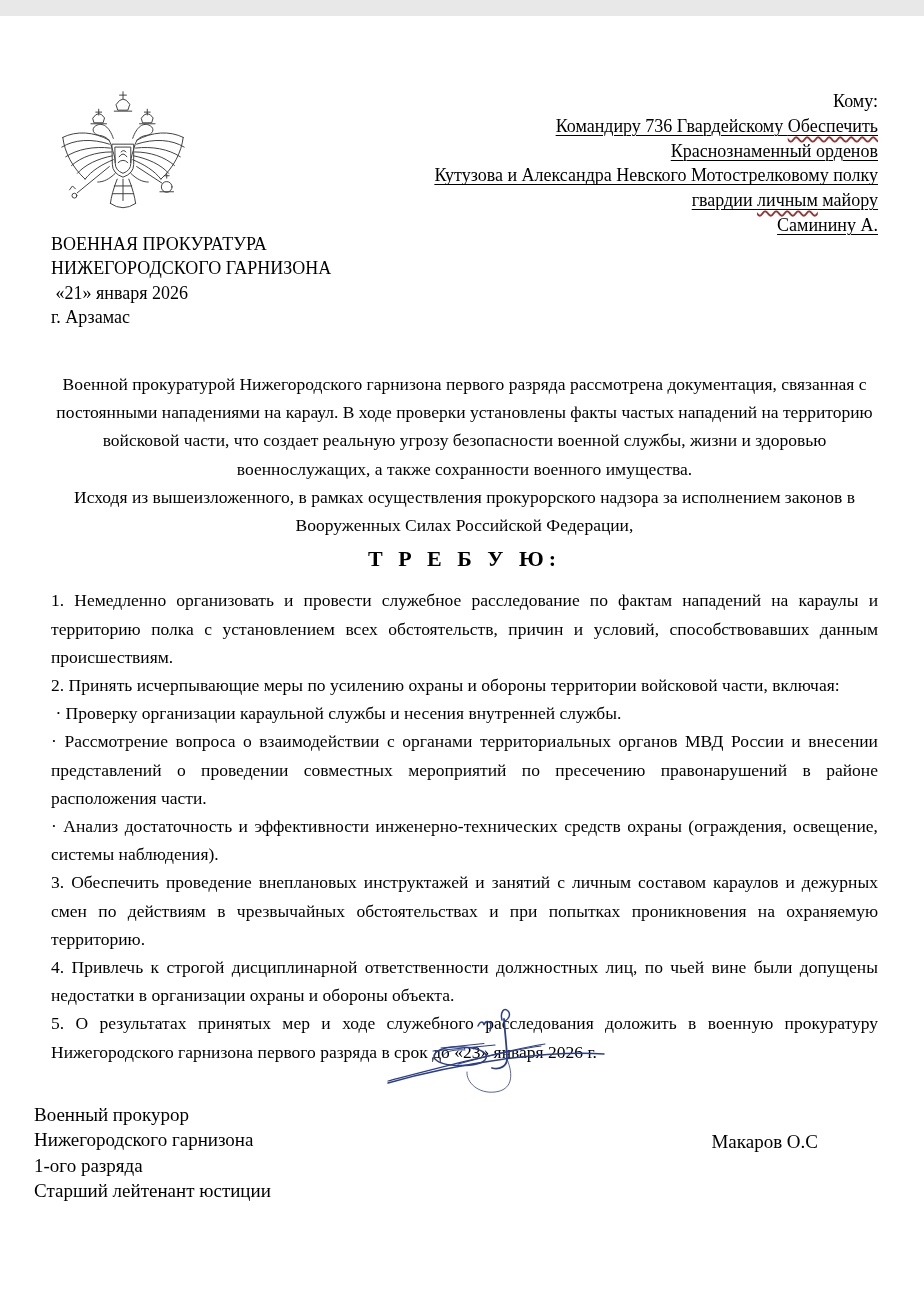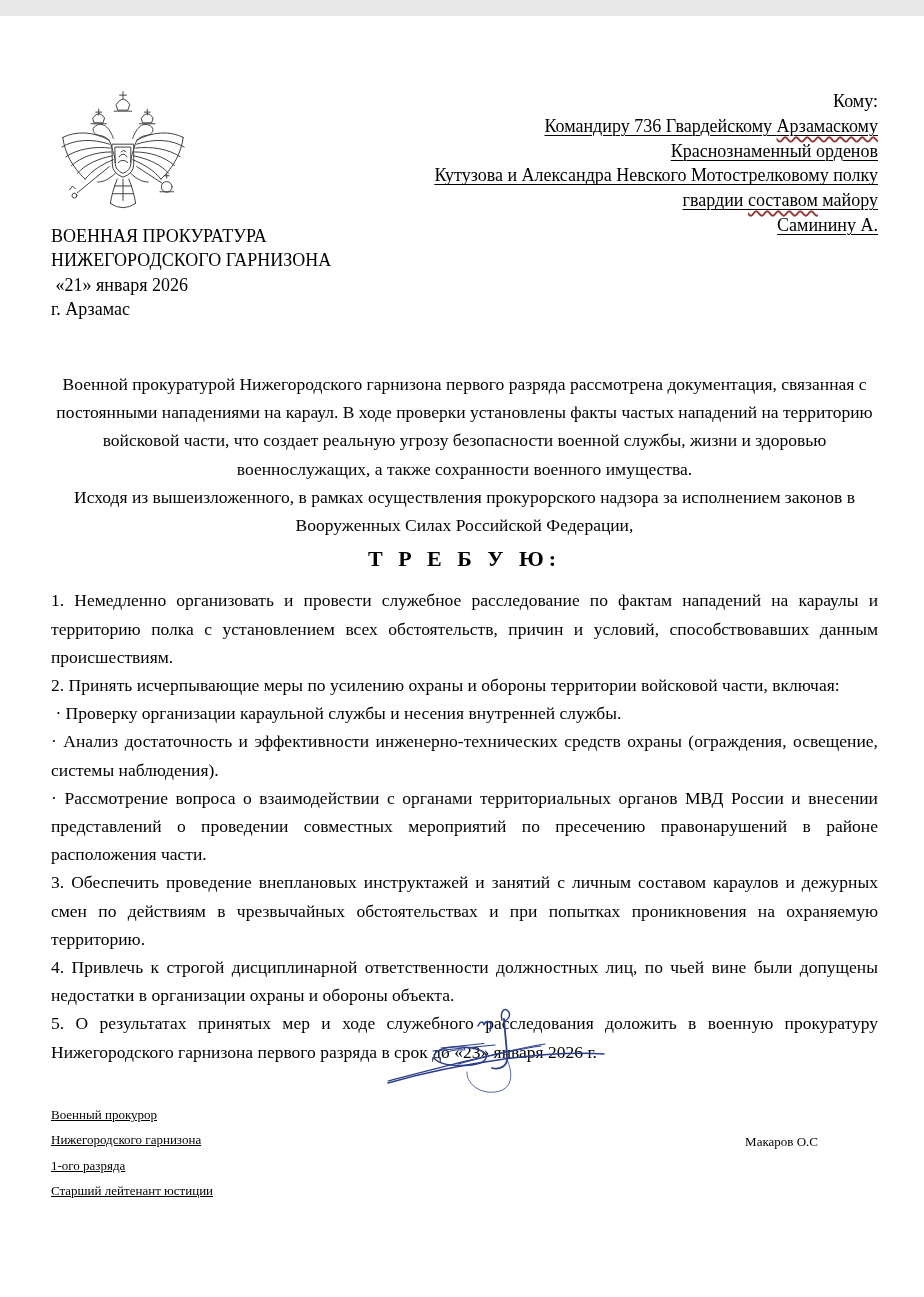--- a/index.html
+++ b/index.html
@@ -23,21 +23,21 @@
   }
   .addr-line { text-decoration:underline; text-decoration-thickness:1px; text-underline-offset:3px; }
   .to-label { text-decoration:none; }
   .misspell {
     text-decoration:underline wavy #943634 1.8px;
     text-underline-offset:4px;
   }
 
   
   .sender {
-    position:absolute; top:208px; left:51px;
+    position:absolute; top:216px; left:51px;
     font-size:18px; line-height:24.4px;
   }
 
   
   .body-text {
     position:absolute; top:354px; left:51px; width:827px;
     font-size:17.5px; line-height:28.2px;
   }
   .body-text p { margin:0; }
   .para { text-align:center; }
@@ -45,22 +45,22 @@
   .demand {
     text-align:center; font-weight:bold; font-size:22px;
     letter-spacing:5px; margin:6px 0 13px 0 !important;
   }
 
   
   .signature { position:absolute; left:383px; top:986px; width:232px; height:98px; }
 
   
   .signoff {
-    position:absolute; left:51px; top:1086px; right:46px;
-    font-size:13px; line-height:25.4px;text-decoration:underline;
+    position:absolute; left:34px; top:1086px; right:46px;
+    font-size:19px; line-height:25.4px;
   }
   .signoff-name { position:absolute; right:60px; top:27px; }
 </style>
 </head>
 <body>
 
 <div class="page">
 
   <div class="emblem">
     <svg viewBox="0 0 140 140" fill="none" stroke="#3c3c3c" stroke-width="1" stroke-linecap="round">
@@ -112,43 +112,43 @@
       <path d="M15,111 l3,-4 l3,3"></path>
 
       <path d="M84,87 L110,104"></path>
       <circle cx="115" cy="108" r="5.5"></circle>
       <path d="M115,99 v-5 M112.5,96.5 h5 M108,113 h14"></path>
     </svg>
   </div>
 
   <div class="addressee">
     <div class="to-label">Кому:</div>
-    <div class="addr-line"><span>Командиру 736 Гвардейскому </span><span class="misspell">Арзамаскому</span></div>
+    <div class="addr-line"><span>Командиру 736 Гвардейскому </span><span class="misspell">Обеспечить</span></div>
     <div class="addr-line">Краснознаменный орденов</div>
     <div class="addr-line">Кутузова и Александра Невского Мотострелковому полку</div>
-    <div class="addr-line"><span>гвардии </span><span class="misspell">составом</span><span> майору</span></div>
+    <div class="addr-line"><span>гвардии </span><span class="misspell">личным</span><span> майору</span></div>
     <div class="addr-line">Саминину А.</div>
   </div>
 
   <div class="sender">
     <div>ВОЕННАЯ ПРОКУРАТУРА</div>
     <div>НИЖЕГОРОДСКОГО ГАРНИЗОНА</div>
     <div>&nbsp;«21» января 2026</div>
     <div>г. Арзамас</div>
   </div>
 
   <div class="body-text">
     <p class="para">Военной прокуратурой Нижегородского гарнизона первого разряда рассмотрена документация, связанная с постоянными нападениями на караул. В ходе проверки установлены факты частых нападений на территорию войсковой части, что создает реальную угрозу безопасности военной службы, жизни и здоровью военнослужащих, а также сохранности военного имущества.</p>
     <p class="para">Исходя из вышеизложенного, в рамках осуществления прокурорского надзора за исполнением законов в Вооруженных Силах Российской Федерации,</p>
     <p class="demand">Т Р Е Б У Ю:</p>
     <p class="item">1. Немедленно организовать и провести служебное расследование по фактам нападений на караулы и территорию полка с установлением всех обстоятельств, причин и условий, способствовавших данным происшествиям.</p>
     <p class="item">2. Принять исчерпывающие меры по усилению охраны и обороны территории войсковой части, включая:</p>
     <p class="item">&nbsp;· Проверку организации караульной службы и несения внутренней службы.</p>
+    <p class="item">· Рассмотрение вопроса о взаимодействии с органами территориальных органов МВД России и внесении представлений о проведении совместных мероприятий по пресечению правонарушений в районе расположения части.</p>
     <p class="item">· Анализ достаточность и эффективности инженерно-технических средств охраны (ограждения, освещение, системы наблюдения).</p>
-    <p class="item">· Рассмотрение вопроса о взаимодействии с органами территориальных органов МВД России и внесении представлений о проведении совместных мероприятий по пресечению правонарушений в районе расположения части.</p>
     <p class="item">3. Обеспечить проведение внеплановых инструктажей и занятий с личным составом караулов и дежурных смен по действиям в чрезвычайных обстоятельствах и при попытках проникновения на охраняемую территорию.</p>
     <p class="item">4. Привлечь к строгой дисциплинарной ответственности должностных лиц, по чьей вине были допущены недостатки в организации охраны и обороны объекта.</p>
     <p class="item">5. О результатах принятых мер и ходе служебного расследования доложить в военную прокуратуру Нижегородского гарнизона первого разряда в срок до «23» января 2026 г.</p>
   </div>
 
   <div class="signature">
     <svg viewBox="0 0 232 98" fill="none" stroke="#2b3e8c" stroke-linecap="round">
 
       <path d="M5,81 C75,61 165,48 221,52" stroke-width="1.5"></path>
       <path d="M5,79 C55,66 115,50 158,44" stroke-width="1.2"></path>

